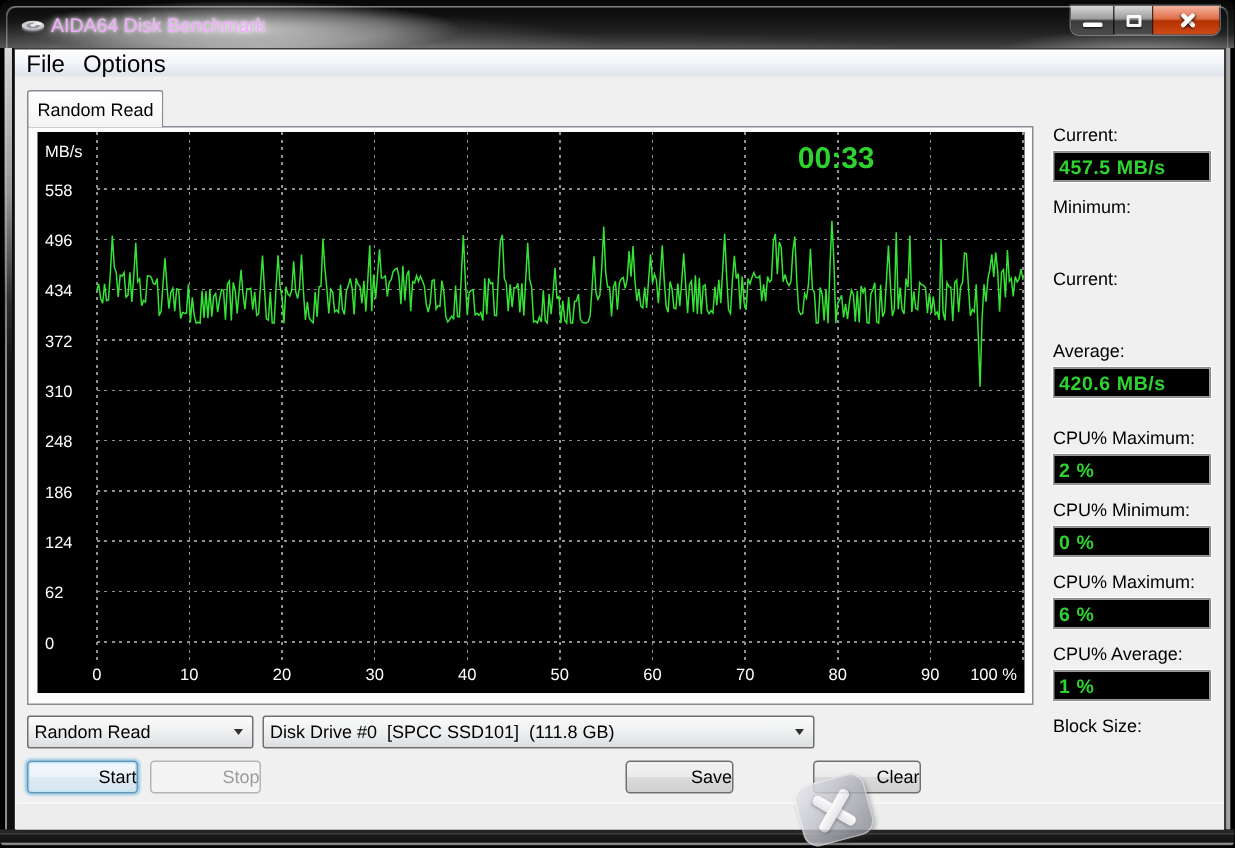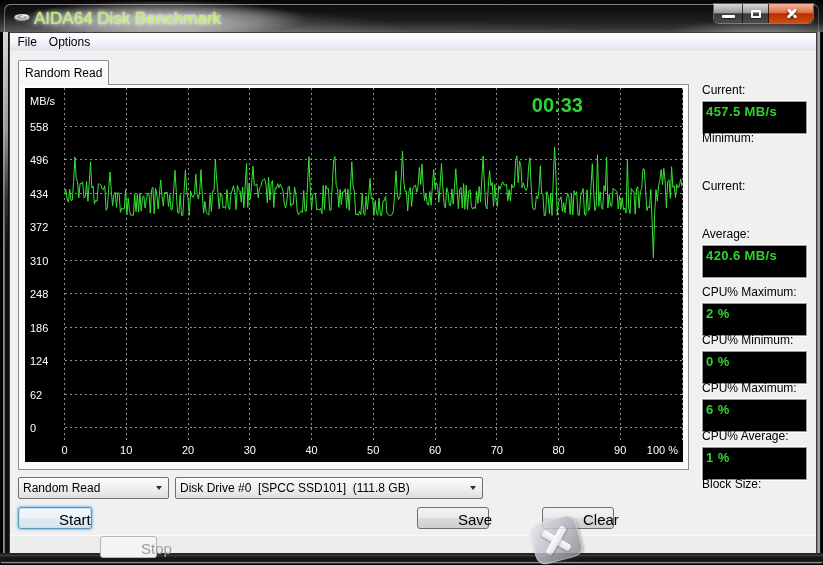--- a/index.html
+++ b/index.html
@@ -43,65 +43,65 @@
   border-radius:1px; box-shadow:0 1px 1px rgba(0,0,0,.6); }
 #cap-max i { position:absolute; left:8px; top:6px; width:10px; height:8px;
   border:2px solid #fff; border-radius:1px; box-shadow:0 1px 1px rgba(0,0,0,.5); opacity:.95; }
 #cap-close .xb1, #cap-close .xb2 { position:absolute; left:17px; top:8px; width:12px; height:3.2px;
   background:#fff; border-radius:1.5px; box-shadow:0 1px 1.5px rgba(0,0,0,.65); }
 #cap-close .xb1 { transform:rotate(45deg); }
 #cap-close .xb2 { transform:rotate(-45deg); }
 
 
 #ticon { position:absolute; left:13px; top:8px; }
-#title { position:absolute; left:34px; top:9px; font-size:17px; color:#bef264;
+#title { position:absolute; left:34px; top:9px; font-size:13px; color:#f0abfc;
   text-shadow:0 0 5px rgba(255,255,255,.95), 0 0 2px rgba(255,255,255,.8); }
 
 
 #client { position:absolute; left:10px; top:32px; width:806px; height:521px;
   background:#f0f0f0; }
 #menubar { position:absolute; left:10px; top:32px; width:806px; height:19px;
   background:linear-gradient(180deg, #fefefe, #f2f4f8 55%, #dfe4ee);
-  border-top:1px solid #3f3f3f; border-bottom:1px solid #e6e6e6; font-size:12px; color:#000; }
+  border-top:1px solid #3f3f3f; border-bottom:1px solid #e6e6e6; font-size:16px; color:#000; }
 #menubar span { display:inline-block; padding:2px 0 0 0; }
 #m-file { margin-left:7.5px; }
 #m-opt { margin-left:12px; }
 
 
 #tab { position:absolute; left:18px; top:60px; width:91px; height:25px;
   background:linear-gradient(180deg, #ffffff, #f4f4f4); border:1px solid #898c95; border-bottom:none;
   border-radius:2px 2px 0 0; font-size:12px; color:#000; padding:5px 0 0 6px; z-index:3; }
 #pane { position:absolute; left:18px; top:84px; width:671px; height:386px;
   background:#fcfcfc; border:1px solid #898c95; z-index:2; }
 #chart { position:absolute; left:25px; top:88px; width:658px; height:374px; background:#000; z-index:4; }
 #chart svg { position:absolute; left:0; top:0; }
 
 
 .lbl { position:absolute; left:702px; font-size:12px; color:#000; }
-.vbox { position:absolute; left:702px; width:105px; height:33px; background:#000;
+.vbox { position:absolute; left:702px; width:105px; height:20px; background:#000;
   border:1px solid #9a9a9a; box-shadow:0 0 0 1px #fcfcfc; color:#2fd32f; font-weight:bold;
   font-size:13px; letter-spacing:.4px; padding:2px 0 0 3px; }
 
 
 .combo { position:absolute; top:477px; height:22px; border:1px solid #707070; border-radius:2px;
   background:linear-gradient(180deg, #fdfdfd, #f2f3f3 50%, #dddfe1 50%, #cdd0d2);
   background:linear-gradient(180deg, #fbfbfb, #eceeef 55%, #dcdee1);
   font-size:12px; color:#000; padding:3px 0 0 4px; }
 .combo .arr { position:absolute; right:6px; top:8px; width:0; height:0;
   border-left:3.5px solid transparent; border-right:3.5px solid transparent; border-top:4px solid #2f2f2f; }
 #combo1 { left:18px; width:151px; }
-#combo2 { left:175px; width:308px; white-space:nowrap; overflow:hidden; }
+#combo2 { left:175px; width:368px; white-space:nowrap; overflow:hidden; }
 .btn { position:absolute; top:507px; height:22px; border:1px solid #707070; border-radius:3px;
   background:linear-gradient(180deg, #f2f2f2, #ebebeb 50%, #dbdbdb 50%, #cfcfcf);
-  font-size:15px; color:#000; text-align:left; padding-top:3px;padding-left:40px; }
+  font-size:12px; color:#000; text-align:right; padding-top:3px;padding-left:40px; }
 #b-start { left:18px; width:74px; border:1px solid #5e96ba;
   box-shadow:0 0 2px 1px #8ec6e2, inset 0 0 0 1px #c3e4f5;
   background:linear-gradient(180deg, #f2f7fa, #ecf3f8 50%, #dfebf3 50%, #d6e5ef); }
-#b-stop { left:100px; width:57px; border-color:#b5b5b5; color:#9c9c9c;
-  background:#f4f4f4;margin-top:29px; }
+#b-stop { left:100px; width:74px; border-color:#b5b5b5; color:#9c9c9c;
+  background:#f4f4f4; }
 #b-save { left:417px; width:72px; }
 #b-clear { left:498px; width:72px;margin-left:44px; }
 #groove { position:absolute; left:11px; top:535px; width:805px; height:18px;
   border-top:1px solid #fafafa; background:#ededed; }
 
 
 #wm { position:absolute; left:0; top:0; width:823px; height:565px; z-index:9; pointer-events:none; }
 #wm-sq { position:absolute; left:532px; top:519px; width:48px; height:42px;
   border-radius:10px; transform:rotate(-15deg);
   background:linear-gradient(135deg, #e9eaef 0%, #c3c4cc 40%, #83858f 100%);

